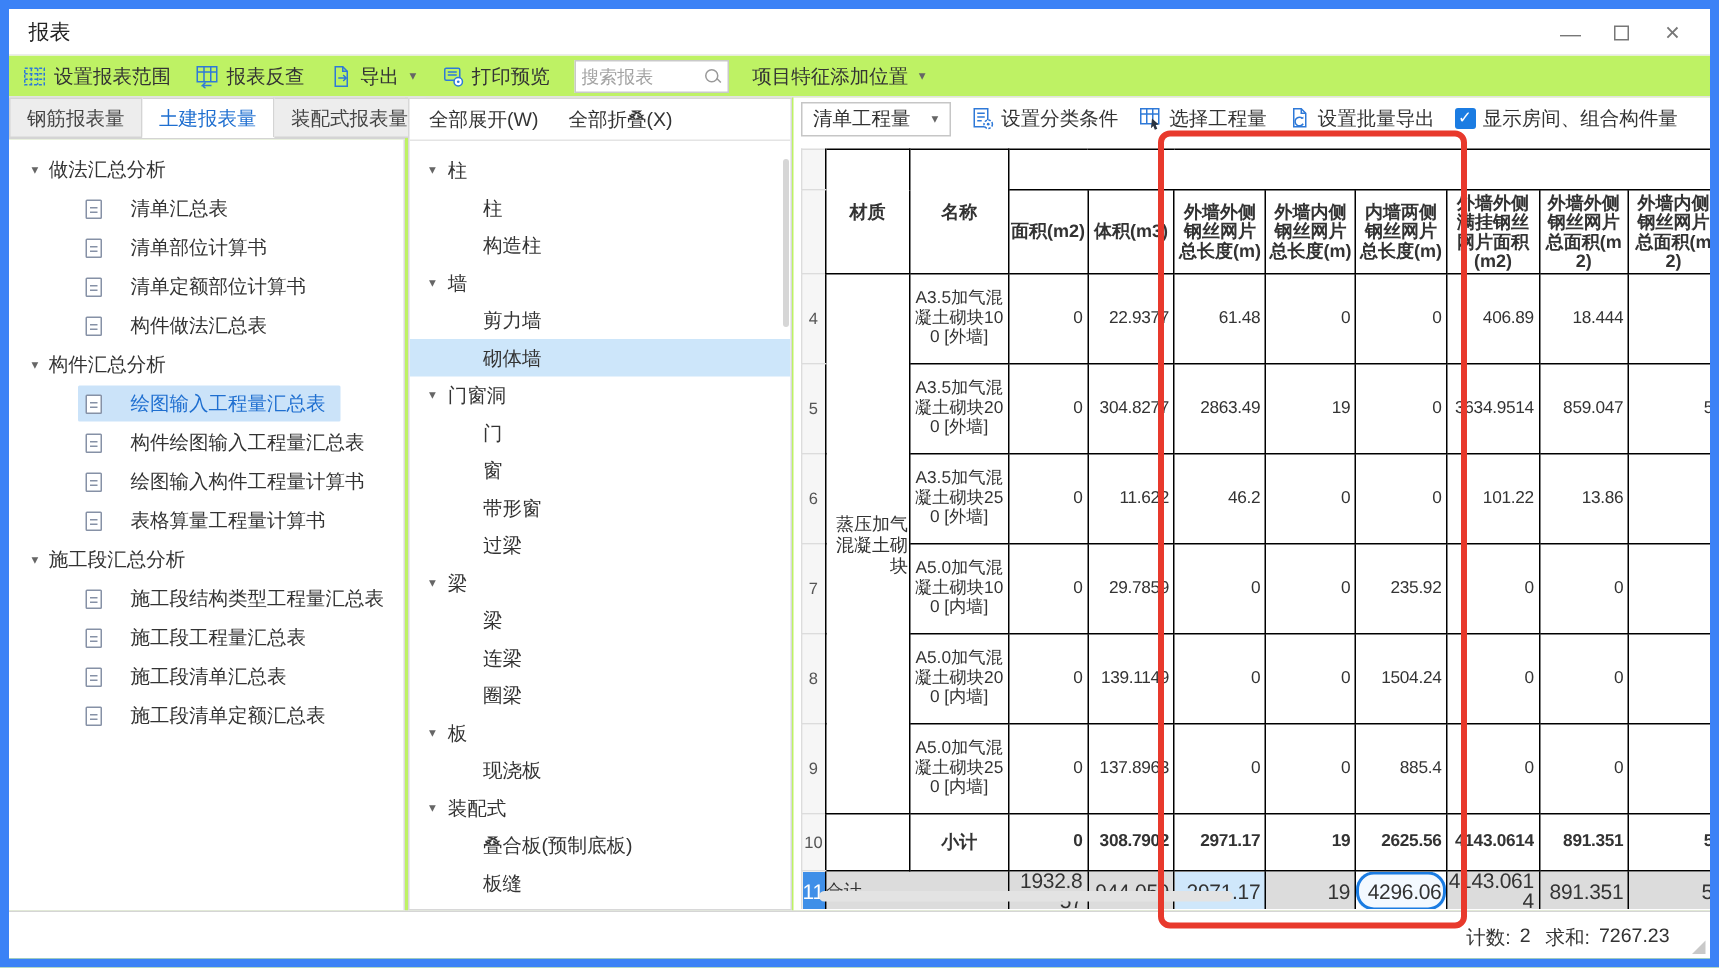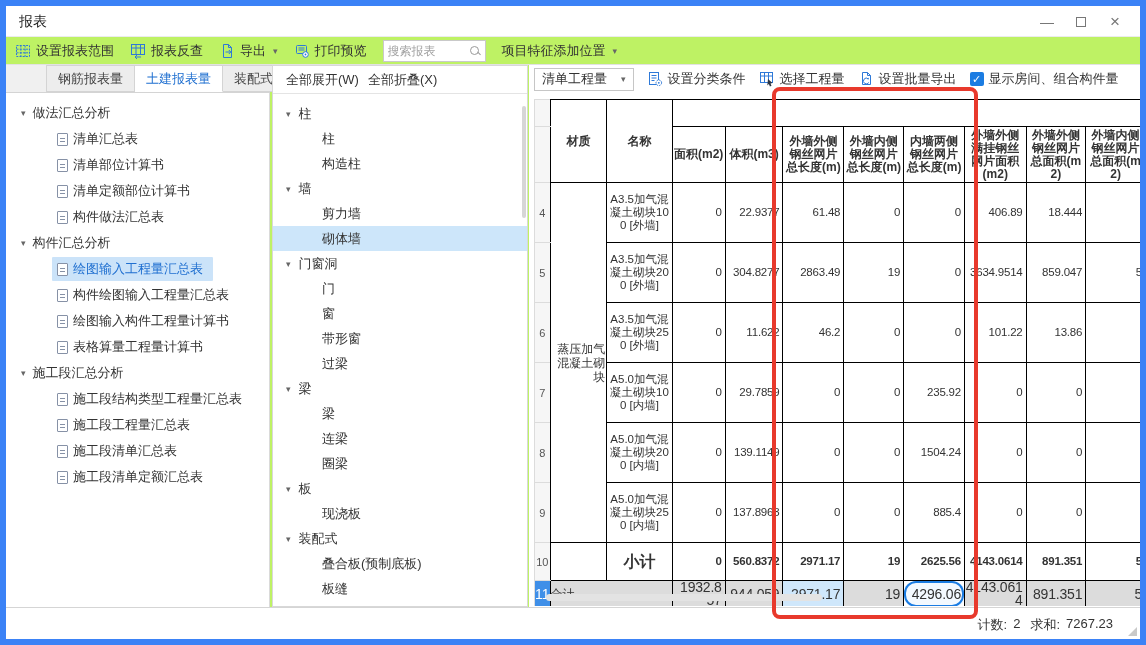--- a/index.html
+++ b/index.html
@@ -21,37 +21,37 @@
   .tbtn{ display:flex; align-items:center; gap:5px; white-space:nowrap; }
   .caret{ font-size:9px; color:#666; margin-left:2px; }
   .searchbox{ width:103px; height:22px; border:1px solid #c9c9c9; background:#fff; display:flex; align-items:center; padding:0 4px; }
   .searchbox input{ border:none; outline:none; flex:1; width:70px; font-size:12px; color:#333; font-family:"Liberation Sans","DejaVu Sans",sans-serif; }
   .searchbox input::placeholder{ color:#a2a2a2; }
   .mag{ position:relative; width:12px; height:12px; flex:0 0 auto; }
   .mag::before{ content:""; position:absolute; left:1px; top:1px; width:7px; height:7px; border:1.4px solid #9a9a9a; border-radius:50%; }
   .mag::after{ content:""; position:absolute; left:8px; top:8px; width:4px; height:1.4px; background:#9a9a9a; transform:rotate(45deg); }
   .icon16{ width:16px; height:16px; flex:0 0 auto; display:inline-block; }
   
-  .tabs{ position:absolute; left:0; top:59px; width:264px; height:28px; display:flex; border-bottom:1px solid #d4d4d4; background:#f0f0f0;padding-left:40px; }
+  .tabs{ position:absolute; left:0; top:59px; width:264px; height:28px; display:flex; border-bottom:1px solid #d4d4d4; background:#f0f0f0; }
   .tab{ padding:0 11px; line-height:26px; font-size:13px; color:#444; background:#ededed; border:1px solid #d4d4d4; border-left:none; white-space:nowrap; }
   .tab:first-child{ border-left:1px solid #d4d4d4; }
   .tab.active{ background:#fff; color:#1f6fd0; border-bottom:1px solid #fff; }
   
   .left-panel{ position:absolute; left:0; top:87px; width:264px; bottom:32px; background:#fff; border-right:1px solid #dadada; overflow:hidden; padding-top:7px; }
   .tg{ height:26px; display:flex; align-items:center; gap:7px; padding-left:15px; font-size:13px; }
   .tg .tri{ font-size:9px; color:#666; }
   .ti{ height:26px; display:flex; align-items:center; padding-left:46px; font-size:13px; }
-  .ti-inner{ display:flex; align-items:center; gap:5px; padding:3px 10px 3px 5px; border-radius:1px;font-family:Liberation Mono, monospace; }
+  .ti-inner{ display:flex; align-items:center; gap:19px; padding:3px 10px 3px 5px; border-radius:1px;font-family:Liberation Mono, monospace; }
   .ti-inner.selected{ background:#cbe3f9; color:#1f6fd0;text-align:center; }
   .doc-icon{ width:11px; height:13px; border:1px solid #8691a6; border-radius:1px; background-color:#fff;
     background-image:linear-gradient(#8691a6,#8691a6),linear-gradient(#8691a6,#8691a6);
     background-size:5px 1px,5px 1px; background-position:2px 4px,2px 7px; background-repeat:no-repeat; flex:0 0 auto; }
   
   .mid-panel{ position:absolute; left:266px; top:59px; width:256px; bottom:32px; background:#fff; border:1px solid #d8d8d8; overflow:hidden; }
-  .mid-header{ height:28px; border-bottom:1px solid #e4e4e4; display:flex; align-items:center; gap:9px; padding-left:13px; font-size:13px; color:#333; }
+  .mid-header{ height:28px; border-bottom:1px solid #e4e4e4; display:flex; align-items:center; gap:20px; padding-left:13px; font-size:13px; color:#333; }
   .mid-tree{ position:absolute; left:0; top:29px; right:0; bottom:0; overflow:hidden; padding-top:6px; }
   .mg{ height:25px; display:flex; align-items:center; gap:8px; padding-left:13px; font-size:13px; }
   .mg .tri{ font-size:9px; color:#666; }
   .mi{ height:25px; display:flex; align-items:center; padding-left:49px; font-size:13px; }
   .mi.selected{ background:#cde6fa; }
   .mid-thumb{ position:absolute; right:1px; top:40px; width:4px; height:112px; background:#d6d6d6; border-radius:2px; }
   
   .right-panel{ position:absolute; left:523px; top:59px; width:623px; bottom:32px; background:#fff; overflow:hidden; }
   .rp-toolbar{ height:28px; display:flex; align-items:center; gap:13px; padding-left:5px; font-size:13px; white-space:nowrap; }
   .select-btn{ height:23px; border:1px solid #c6c6c6; background:#fff; display:flex; align-items:center; gap:12px; padding:0 7px; }
@@ -482,23 +482,23 @@
           <td class="v">0</td>
           <td class="v">0</td>
           <td class="v">885.4</td>
           <td class="v">0</td>
           <td class="v">0</td>
           <td class="v"></td>
         </tr>
         <tr style="height:38px" class="subtotal">
           <td class="g" style="font-weight:normal">10</td>
           <td class="m"></td>
-          <td class="n" style="font-size:16px">小计</td>
-          <td class="v">0</td>
-          <td class="v">560.8372</td>
+          <td class="n" style="font-size:12px">小计</td>
+          <td class="v">0</td>
+          <td class="v">308.7902</td>
           <td class="v">2971.17</td>
           <td class="v">19</td>
           <td class="v">2625.56</td>
           <td class="v">4143.0614</td>
           <td class="v">891.351</td>
           <td class="v">5</td>
         </tr>
         <tr style="height:24px" class="total">
           <td class="g g-sel">11</td>
           <td class="lbl" colspan="2">合计</td>

